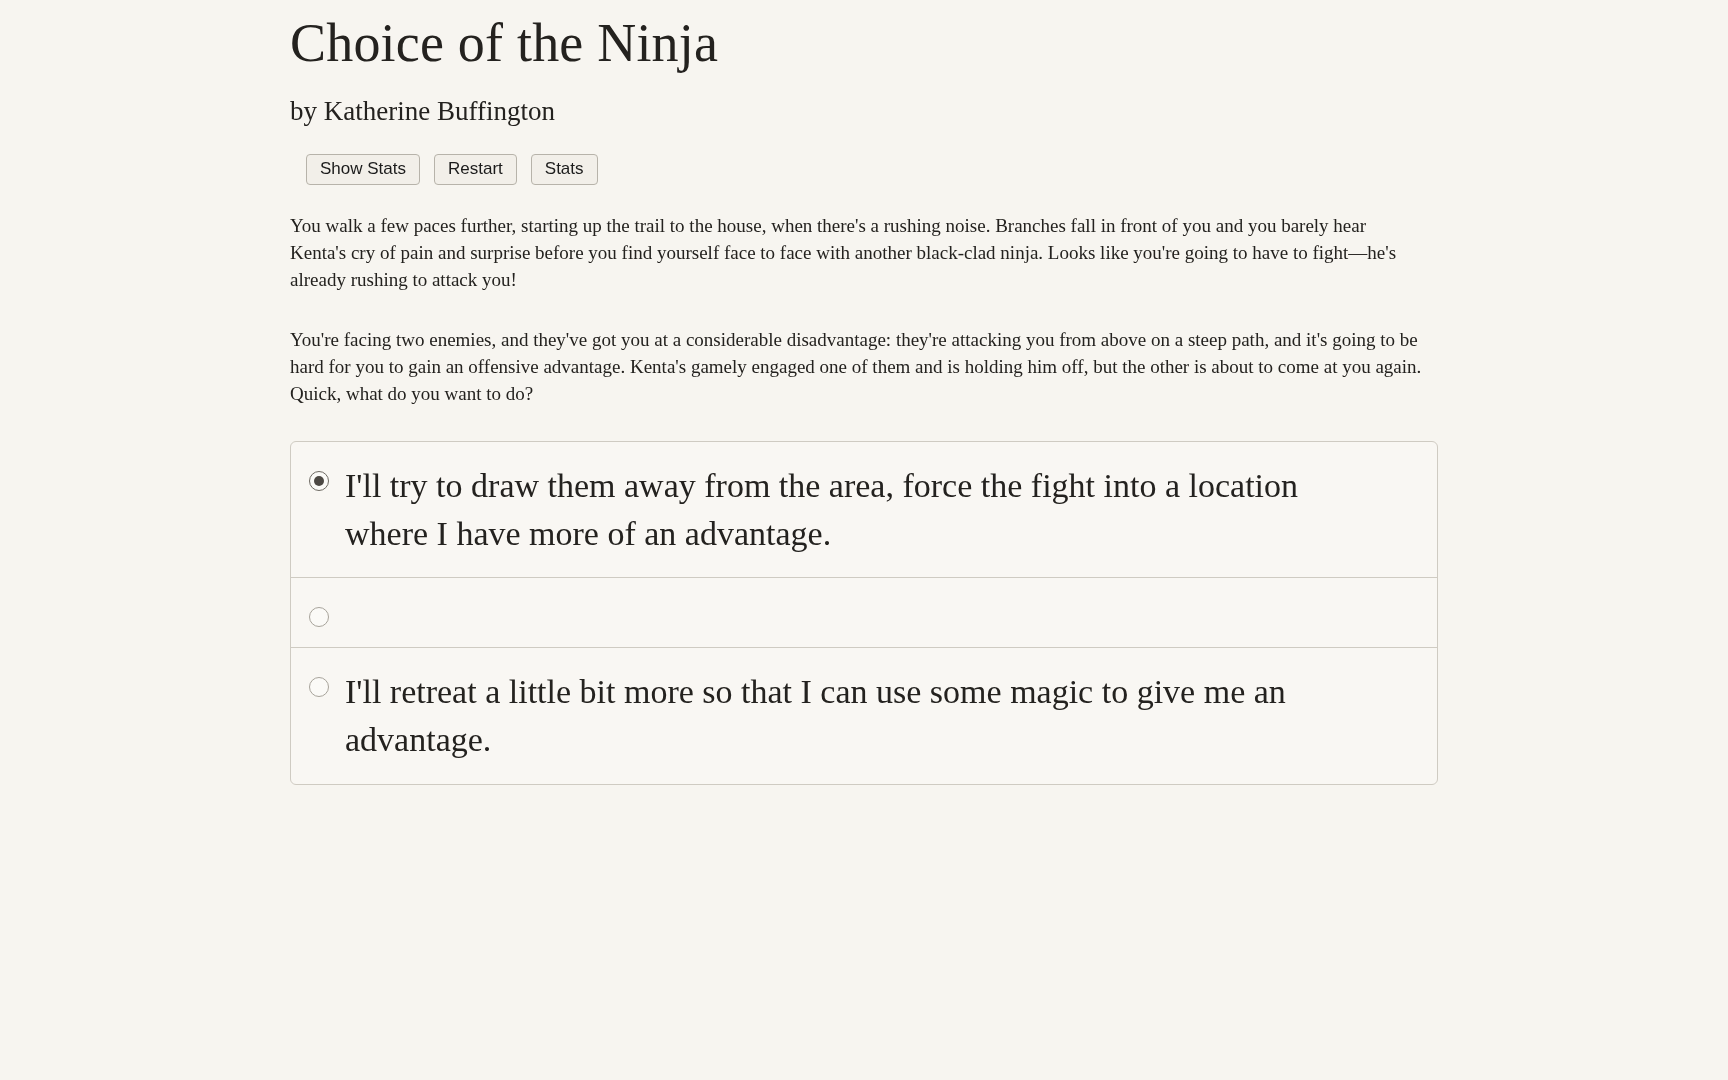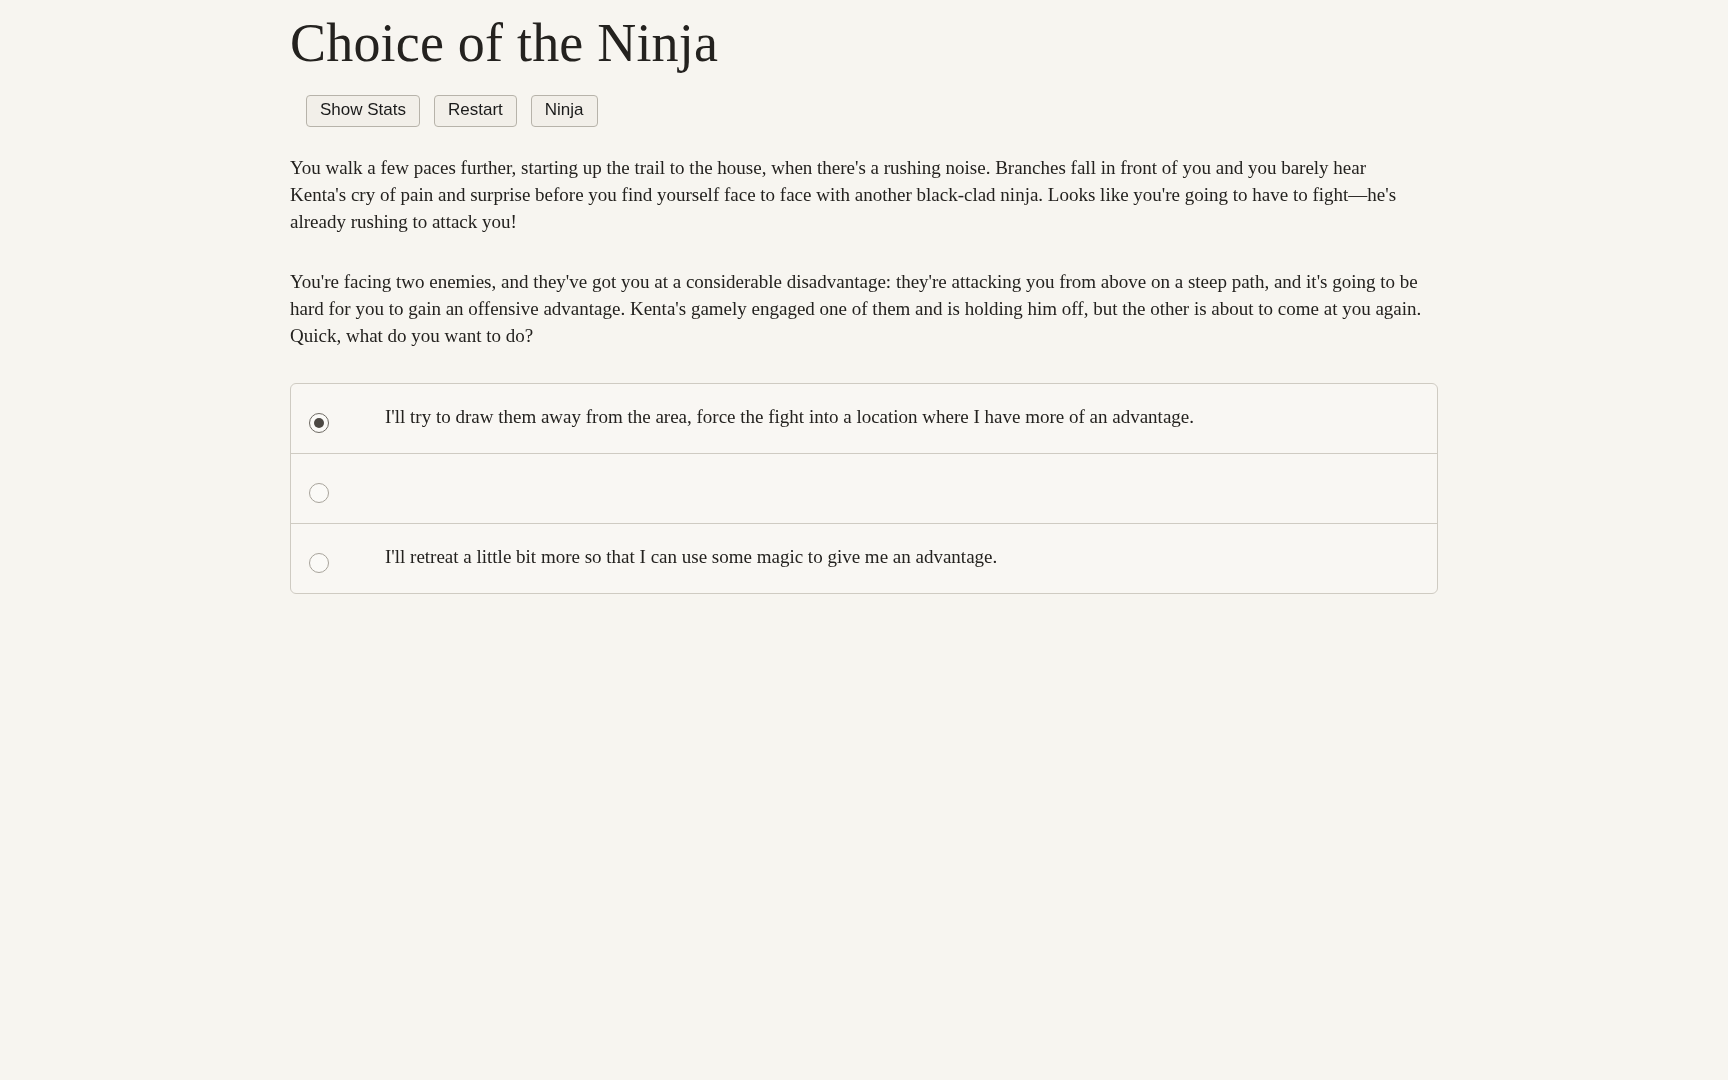--- a/index.html
+++ b/index.html
@@ -70,21 +70,20 @@
   .choice {
     display: flex;
     align-items: flex-start;
     gap: 16px;
     padding: 20px 24px 20px 18px;
     border-bottom: 1px solid #cfcbc2;
     cursor: pointer;
   }
   .choice:last-child {
     border-bottom: none;
-    text-align: center;
   }
   .radio {
     flex: 0 0 auto;
     width: 20px;
     height: 20px;
     border-radius: 50%;
     border: 1px solid #a8a49b;
     background: #fbfaf7;
     margin-top: 9px;
     box-sizing: border-box;
@@ -97,38 +96,38 @@
     content: "";
     position: absolute;
     left: 4px;
     top: 4px;
     width: 10px;
     height: 10px;
     border-radius: 50%;
     background: #4c4843;
   }
   .choice-label {
-    font-size: 19px;
+    font-size: 34px;
     line-height: 1.4;
     max-width: 1040px;
-    margin-left: 40px;
   }
 </style>
 </head>
 <body>
 
 <div class="page">
   <div class="content">
 
     <h1 class="game-title">Choice of the Ninja</h1>
+    <div class="byline">by Katherine Buffington</div>
 
     <div class="button-row">
       <button class="ui-button">Show Stats</button>
       <button class="ui-button">Restart</button>
-      <button class="ui-button">Ninja</button>
+      <button class="ui-button">Stats</button>
     </div>
 
     <div class="story">
       <p>You walk a few paces further, starting up the trail to the house, when there's a rushing noise. Branches fall in front of you and you barely hear Kenta's cry of pain and surprise before you find yourself face to face with another black-clad ninja. Looks like you're going to have to fight—he's already rushing to attack you!</p>
       <p>You're facing two enemies, and they've got you at a considerable disadvantage: they're attacking you from above on a steep path, and it's going to be hard for you to gain an offensive advantage. Kenta's gamely engaged one of them and is holding him off, but the other is about to come at you again. Quick, what do you want to do?</p>
     </div>
 
     <div class="choices">
       <div class="choice">
         <span class="radio selected"></span>

